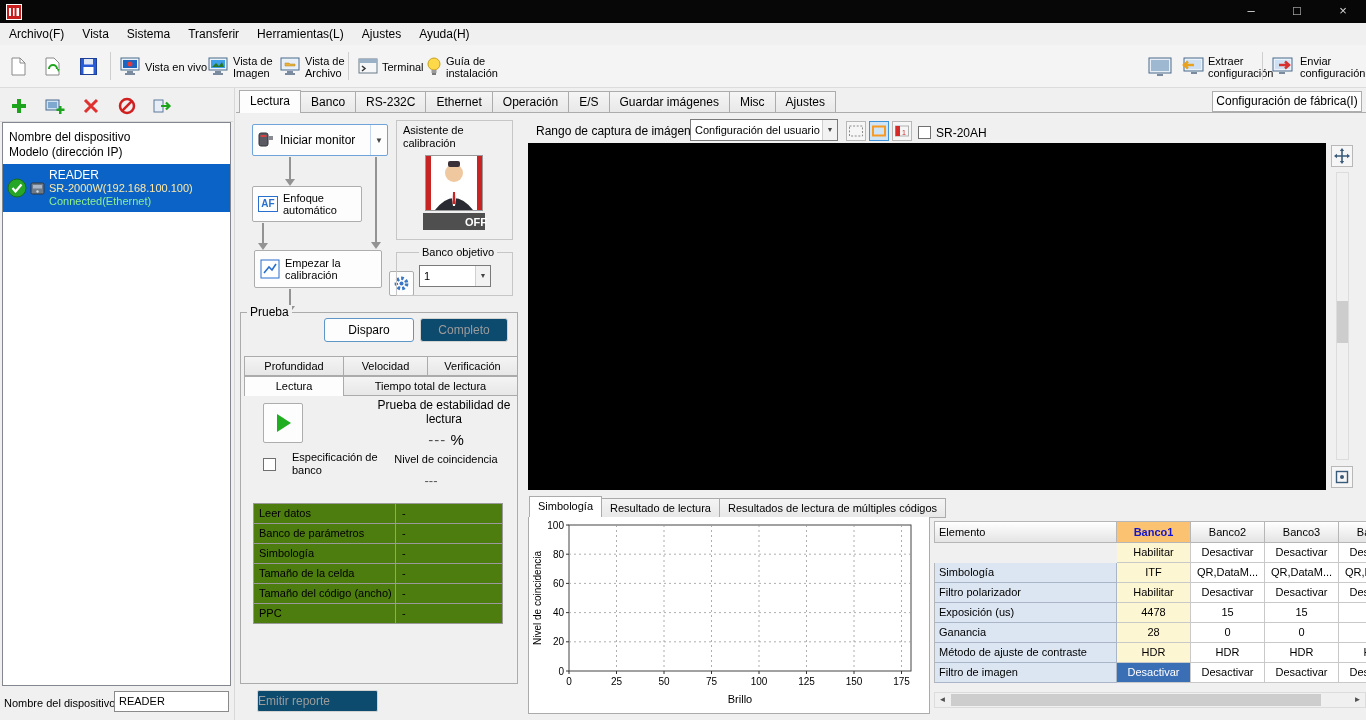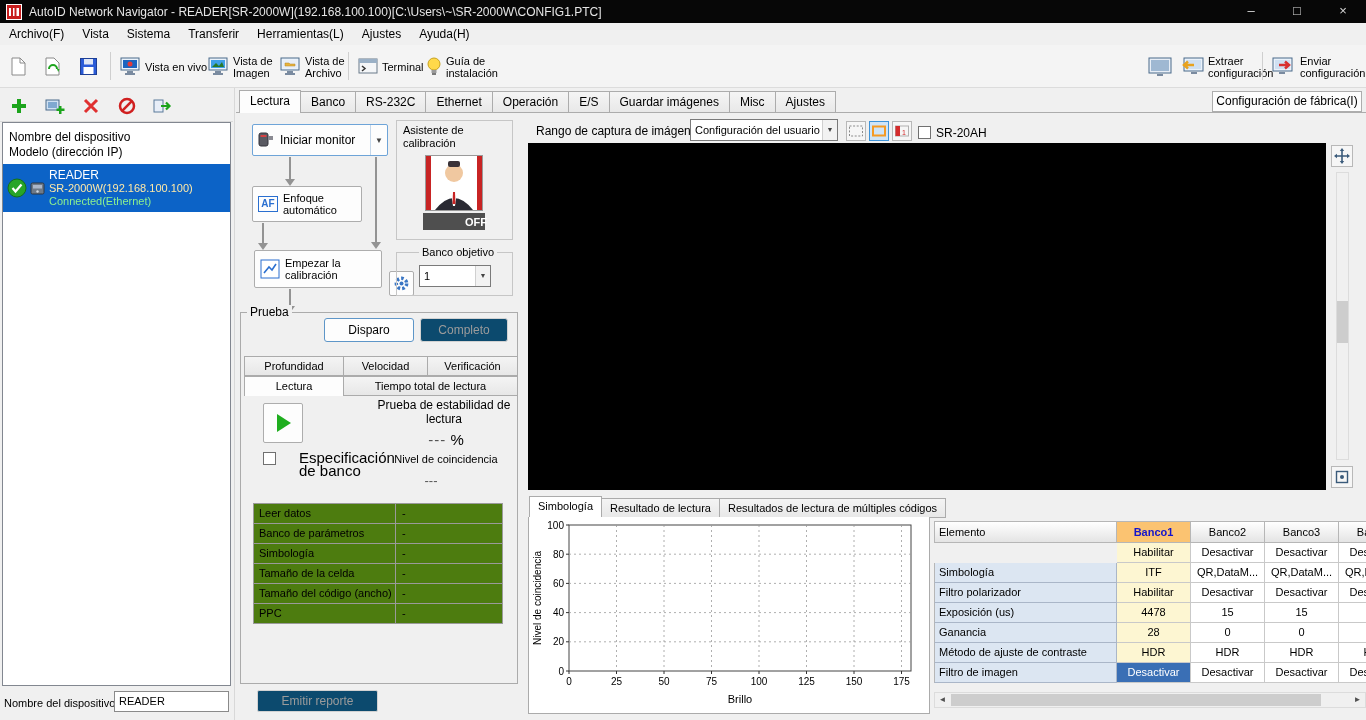--- a/index.html
+++ b/index.html
@@ -79,27 +79,27 @@
   .ptab-row{position:absolute;left:3px;display:flex;}
   .ptab{height:20px;line-height:19px;text-align:center;background:linear-gradient(#f4f4f4,#e7e7e7);border:1px solid #ababab;border-left:none;font-size:11px;}
   .ptab.first{border-left:1px solid #ababab;}
   .ptab.sel{background:#fdfdfd;border-bottom:none;}
   #btn-play{position:absolute;left:22px;top:90px;width:40px;height:40px;display:flex;align-items:center;justify-content:center;}
   #stability-label{position:absolute;left:130px;top:85px;width:146px;text-align:center;font-size:12px;line-height:14px;}
   #match-line{position:absolute;left:150px;top:118px;width:110px;text-align:center;font-size:15px;}
   #match-line .dashes{color:#555;letter-spacing:1px;}
   #match-label{position:absolute;left:135px;top:140px;width:140px;text-align:center;font-size:11px;}
   #match2{position:absolute;left:170px;top:160px;width:40px;text-align:center;font-size:13px;color:#555;}
-  #bankspec{position:absolute;left:22px;top:138px;display:flex;gap:23px;font-size:15px;line-height:13px;}
+  #bankspec{position:absolute;left:22px;top:138px;display:flex;gap:16px;font-size:11px;line-height:13px;align-items:center;}
   .checkbox{width:13px;height:13px;background:#fff;border:1px solid #707070;flex:none;margin-top:1px;}
   #prueba-table{position:absolute;left:12px;top:190px;width:250px;border-top:1px solid #9a9a9a;border-left:1px solid #9a9a9a;background:#4d7c0f;}
   .ptrow{display:flex;height:20px;}
   .ptlabel{width:142px;border-right:1px solid #9a9a9a;border-bottom:1px solid #9a9a9a;padding-left:5px;font-size:11px;line-height:19px;white-space:nowrap;overflow:hidden;}
   .ptval{flex:1;border-right:1px solid #9a9a9a;border-bottom:1px solid #9a9a9a;padding-left:6px;font-size:11px;line-height:19px;}
-  #btn-report{position:absolute;left:257px;top:690px;width:121px;height:22px;text-align:center;line-height:20px;font-size:12px;}
+  #btn-report{position:absolute;left:257px;top:690px;width:121px;height:22px;text-align:left;line-height:20px;font-size:12px;}
 
   
   #capture-label{position:absolute;left:536px;top:124px;font-size:12px;}
   #capture-select{position:absolute;left:690px;top:119px;width:148px;height:22px;}
   .mini-btn{position:absolute;top:121px;width:20px;height:20px;background:#f6f6f6;border:1px solid #b8b8b8;display:flex;align-items:center;justify-content:center;}
   .mini-btn.active{background:#cfe4f7;border-color:#3e93d8;}
   #sr20-check{position:absolute;left:918px;top:125px;}
   #sr20-label{position:absolute;left:936px;top:126px;font-size:12px;}
 
   
@@ -138,21 +138,20 @@
 <div id="app">
 
   <div id="titlebar">
     <svg id="app-icon" viewBox="0 0 16 16">
       <rect x="0" y="0" width="16" height="16" fill="#fff"></rect>
       <rect x="1" y="1" width="14" height="14" fill="#c81e1e"></rect>
       <rect x="3" y="4" width="2" height="8" fill="#fff"></rect>
       <rect x="7" y="4" width="1.5" height="8" fill="#fff"></rect>
       <rect x="10.5" y="4" width="2.5" height="8" fill="#fff"></rect>
     </svg>
-    <span id="title-text">AutoID Network Navigator - READER[SR-2000W](192.168.100.100)[C:\Users\~\SR-2000W\CONFIG1.PTC]</span>
     <div class="win-btn" style="left:1228px;">–</div>
     <div class="win-btn" style="left:1274px;">□</div>
     <div class="win-btn" style="left:1320px;">×</div>
   </div>
 
   <div id="menubar">
       <div id="menubar-items" style="display:flex;">
         <div class="menu-item">Archivo(F)</div>
         <div class="menu-item">Vista</div>
         <div class="menu-item">Sistema</div>

